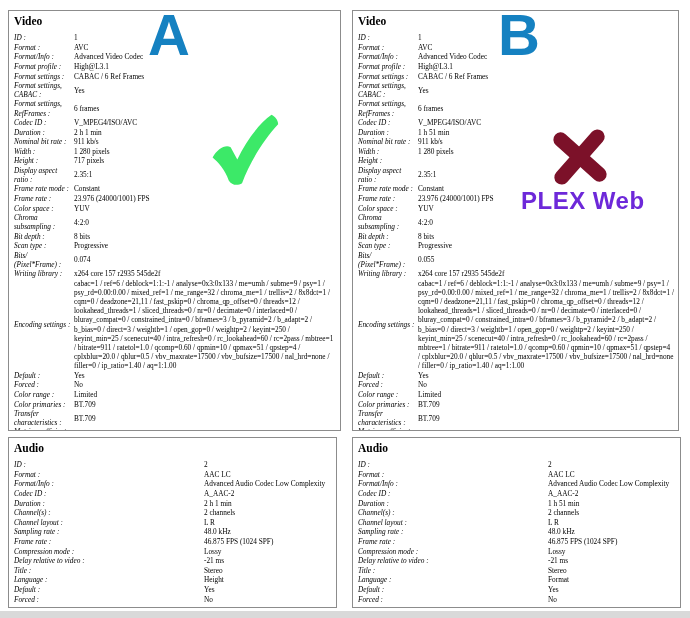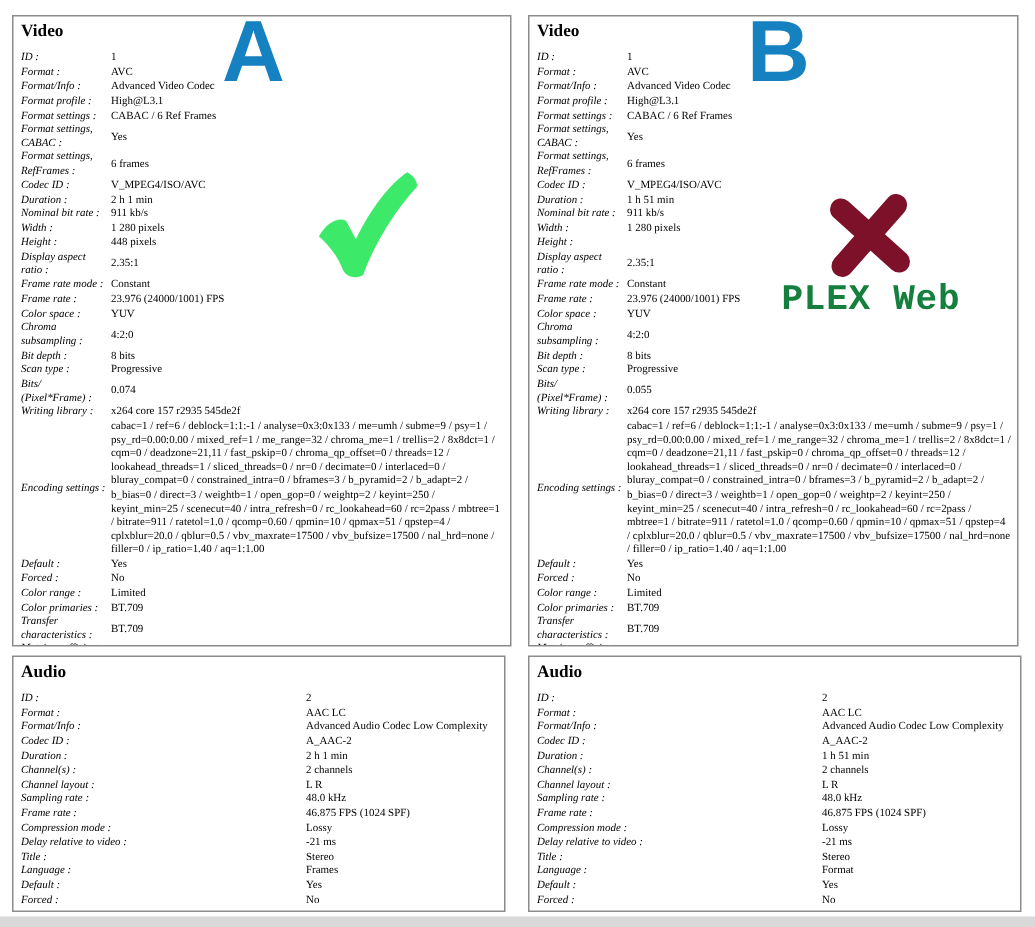--- a/index.html
+++ b/index.html
@@ -75,21 +75,21 @@
         <div class="row">
           <span class="lbl">Nominal bit rate :</span>
           <span class="val">911 kb/s</span>
         </div>
         <div class="row">
           <span class="lbl">Width :</span>
           <span class="val">1 280 pixels</span>
         </div>
         <div class="row">
           <span class="lbl">Height :</span>
-          <span class="val">448 pixels</span>
+          <span class="val">717 pixels</span>
         </div>
         <div class="row">
           <span class="lbl">Display aspect ratio :</span>
           <span class="val">2.35:1</span>
         </div>
         <div class="row">
           <span class="lbl">Frame rate mode :</span>
           <span class="val">Constant</span>
         </div>
         <div class="row">
@@ -312,21 +312,21 @@
         <div class="row">
           <span class="lbl">Delay relative to video :</span>
           <span class="val">-21 ms</span>
         </div>
         <div class="row">
           <span class="lbl">Title :</span>
           <span class="val">Stereo</span>
         </div>
         <div class="row">
           <span class="lbl">Language :</span>
-          <span class="val">Frames</span>
+          <span class="val">Height</span>
         </div>
         <div class="row">
           <span class="lbl">Default :</span>
           <span class="val">Yes</span>
         </div>
         <div class="row">
           <span class="lbl">Forced :</span>
           <span class="val">No</span>
         </div>
       </div>
@@ -406,17 +406,17 @@
     <path fill="#3ce968" d="M8 50 C13 41 21 36 27 39 L34 52 C44 31 58 13 70 5 C74 7 77 11 77 15 C62 31 47 55 39 77 C34 80 28 79 25 74 C21 63 14 55 8 50 Z"></path>
   </svg>
 
   <svg id="x-svg" width="62" height="62" viewBox="0 0 64 64">
     <g stroke="#7c1129" stroke-width="15" stroke-linecap="round" fill="none">
       <line x1="12" y1="14" x2="52" y2="50"></line>
       <line x1="50" y1="11" x2="13" y2="53"></line>
     </g>
   </svg>
 
-  <div id="plex-label" style="color: #15803d; font-family: Liberation Mono, monospace;">PLEX Web</div>
+  <div id="plex-label" style="color: #6d28d9;">PLEX Web</div>
 
   <div class="bottom-strip"></div>
 
 </div>
 
 </body></html>

